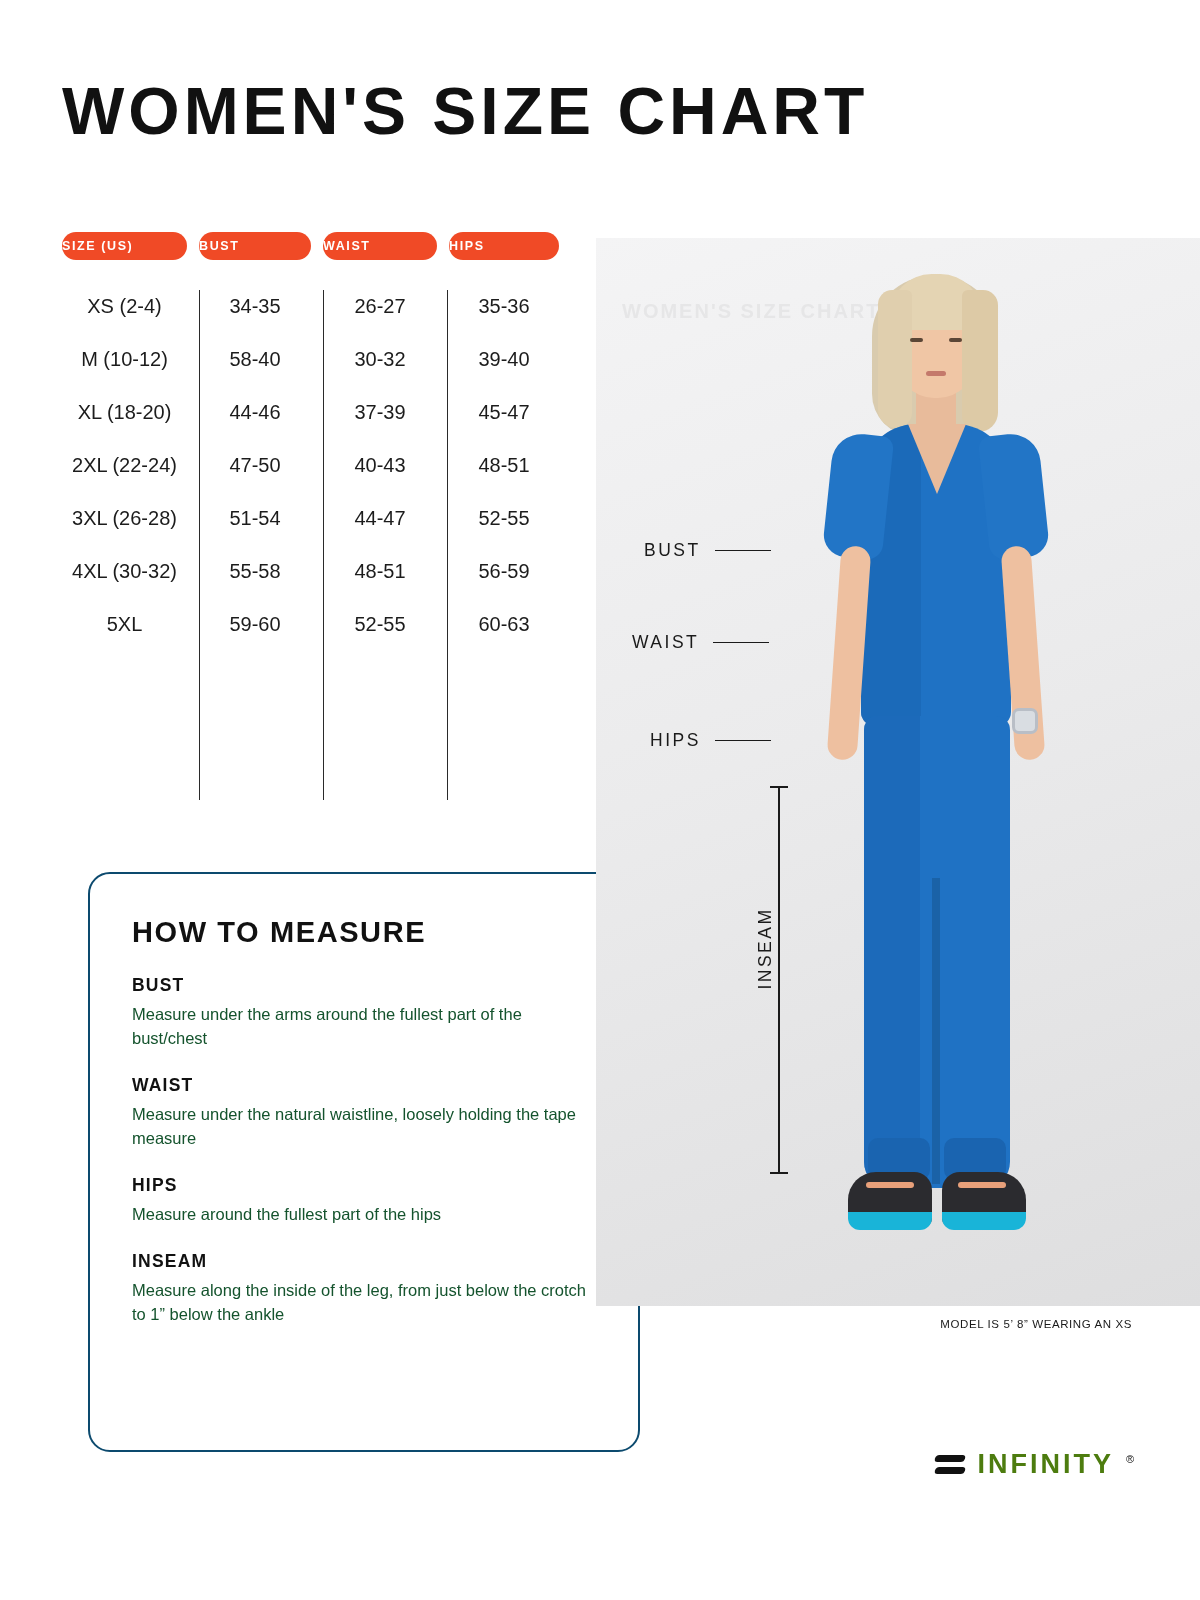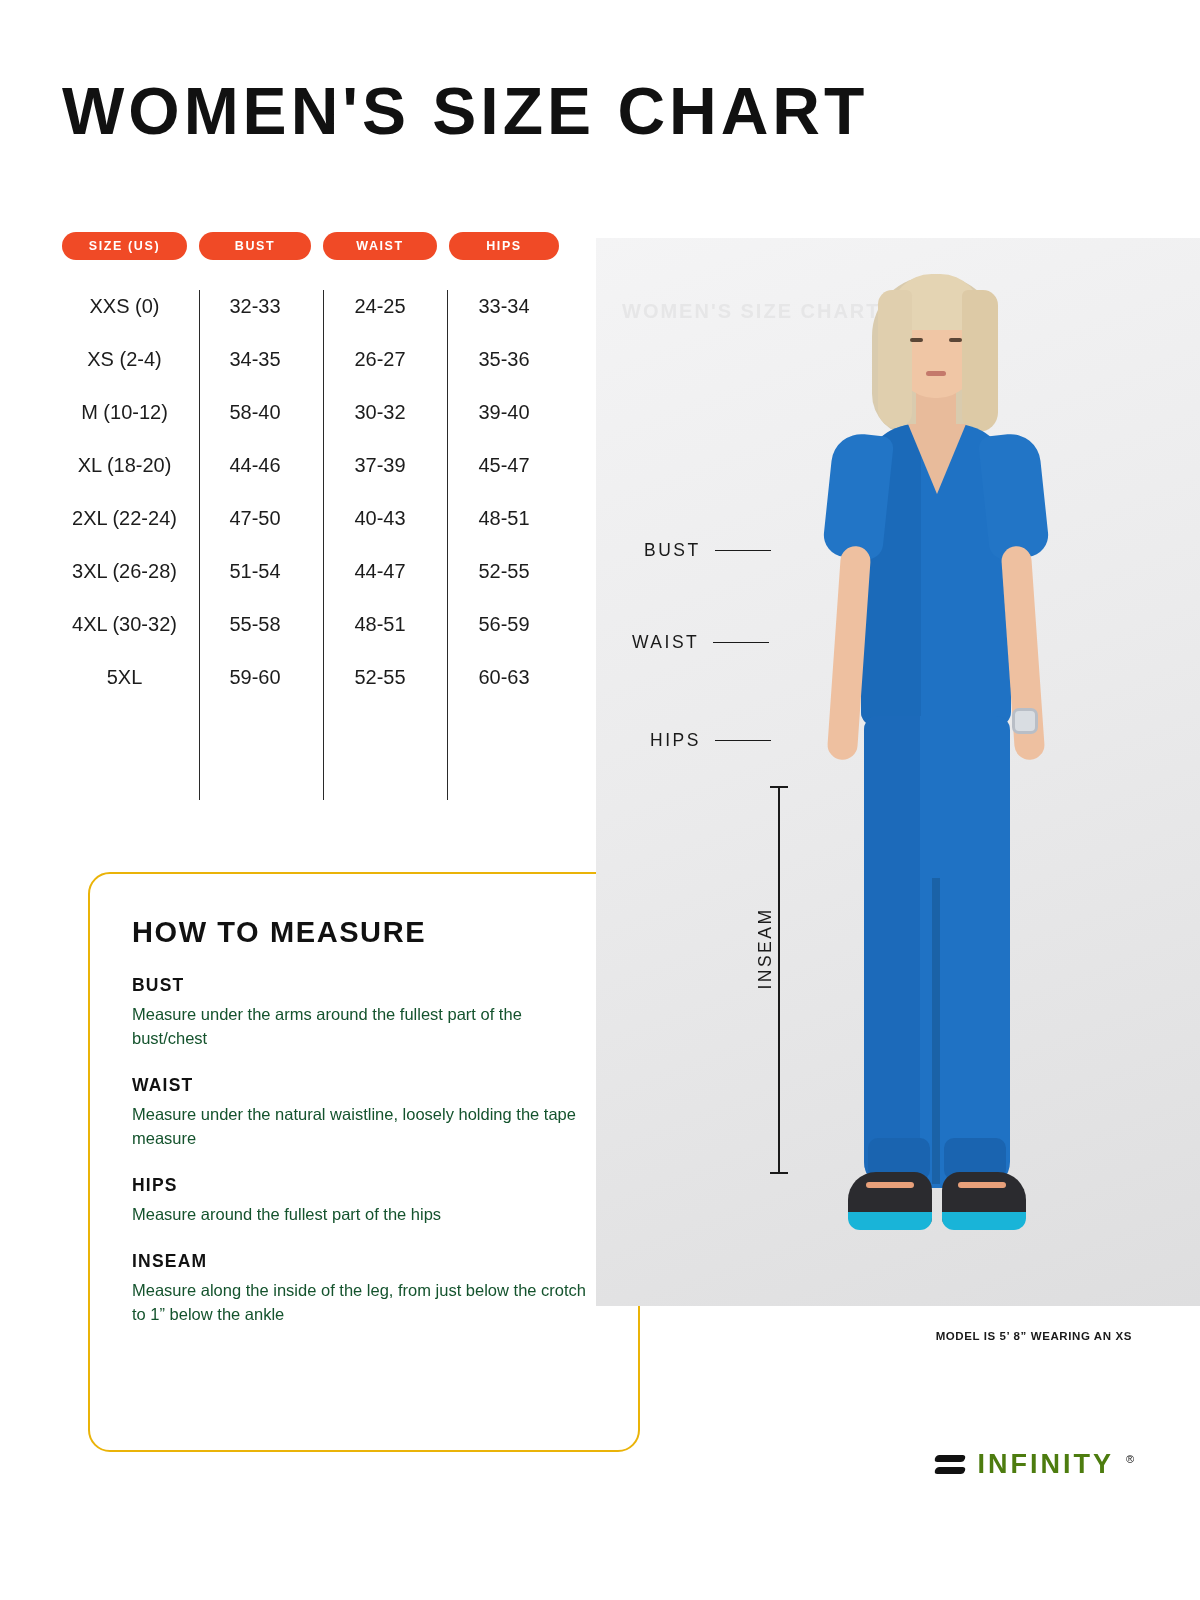--- a/index.html
+++ b/index.html
@@ -42,21 +42,20 @@
     align-items: center;
   }
   .hdr-cell {
     background: #f04a26;
     color: #ffffff;
     font-size: 12.5px;
     font-weight: 700;
     letter-spacing: 1.6px;
     border-radius: 14px;
     padding: 7px 0 7px 0;
-    text-align: center;
     margin-right: 12px;
     white-space: nowrap;
   }
   .hdr-cell.c0 { width: 125px; }
   .hdr-cell.c1 { width: 112px; }
   .hdr-cell.c2 { width: 114px; }
   .hdr-cell.c3 { width: 110px; }
 
   .rows {
     margin-top: 20px;
@@ -89,21 +88,21 @@
   .cell.c2 { width: 114px; margin-right: 12px; }
   .cell.c3 { width: 110px; }
 
   
   .howto {
     position: absolute;
     left: 88px;
     top: 872px;
     width: 552px;
     height: 580px;
-    border: 2px solid #eab308;
+    border: 2px solid #0c4a6e;
     border-radius: 22px;
     background: #ffffff;
     padding: 42px 40px 0 42px;
   }
   .howto h2 {
     margin: 0 0 26px 0;
     font-size: 29px;
     font-weight: 700;
     letter-spacing: 1.6px;
     color: #111111;
@@ -314,23 +313,22 @@
     white-space: nowrap;
   }
 
   .model-note {
     position: absolute;
     right: 68px;
     top: 1318px;
     font-size: 11.5px;
     letter-spacing: 0.6px;
     color: #1a1a1a;
-    font-weight: 700;
-    white-space: nowrap;
-    margin-top: 12px;
+    font-weight: 400;
+    white-space: nowrap;
   }
 
   
   .brand {
     position: absolute;
     right: 66px;
     bottom: 120px;
     display: flex;
     align-items: center;
     gap: 12px;
@@ -360,26 +358,20 @@
     <div class="hdr-cell c1">BUST</div>
     <div class="hdr-cell c2">WAIST</div>
     <div class="hdr-cell c3">HIPS</div>
   </div>
 
   <div class="rows">
     <div class="v-sep s1"></div>
     <div class="v-sep s2"></div>
     <div class="v-sep s3"></div>
 
-    <div class="data-row">
-      <div class="cell c0">XXS (0)</div>
-      <div class="cell c1">32-33</div>
-      <div class="cell c2">24-25</div>
-      <div class="cell c3">33-34</div>
-    </div>
     <div class="data-row">
       <div class="cell c0">XS (2-4)</div>
       <div class="cell c1">34-35</div>
       <div class="cell c2">26-27</div>
       <div class="cell c3">35-36</div>
     </div>
     <div class="data-row">
       <div class="cell c0">M (10-12)</div>
       <div class="cell c1">58-40</div>
       <div class="cell c2">30-32</div>

